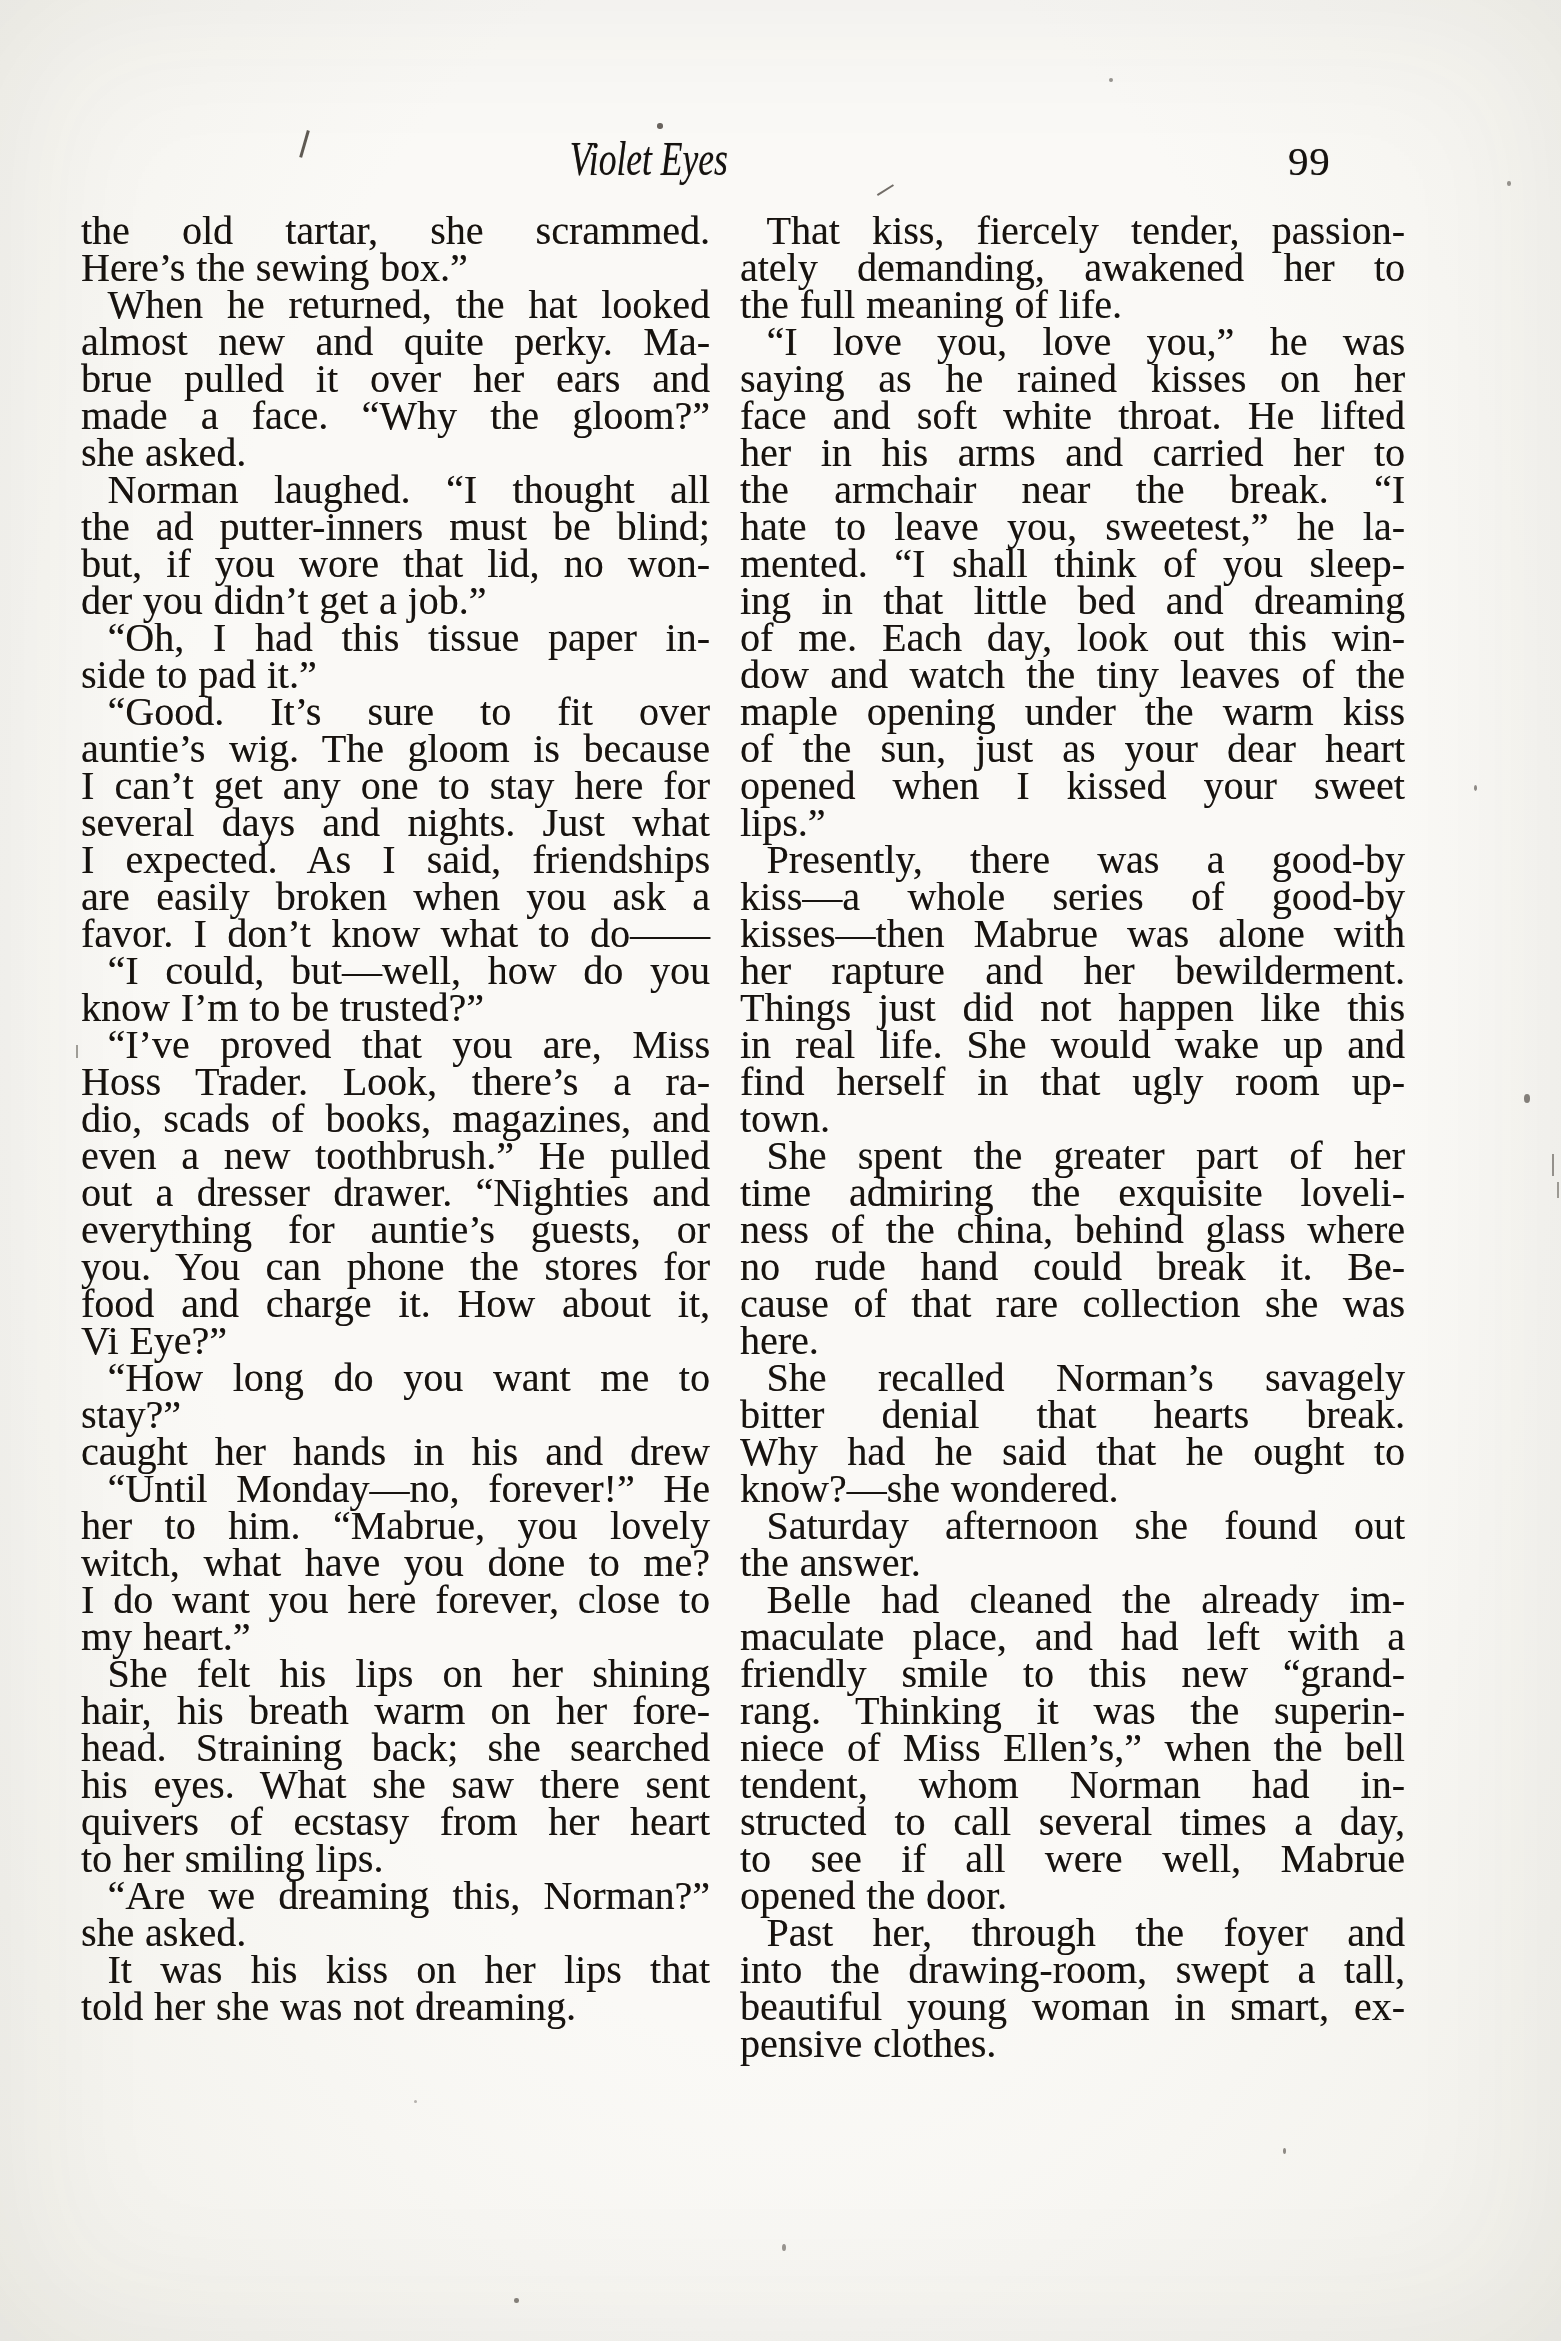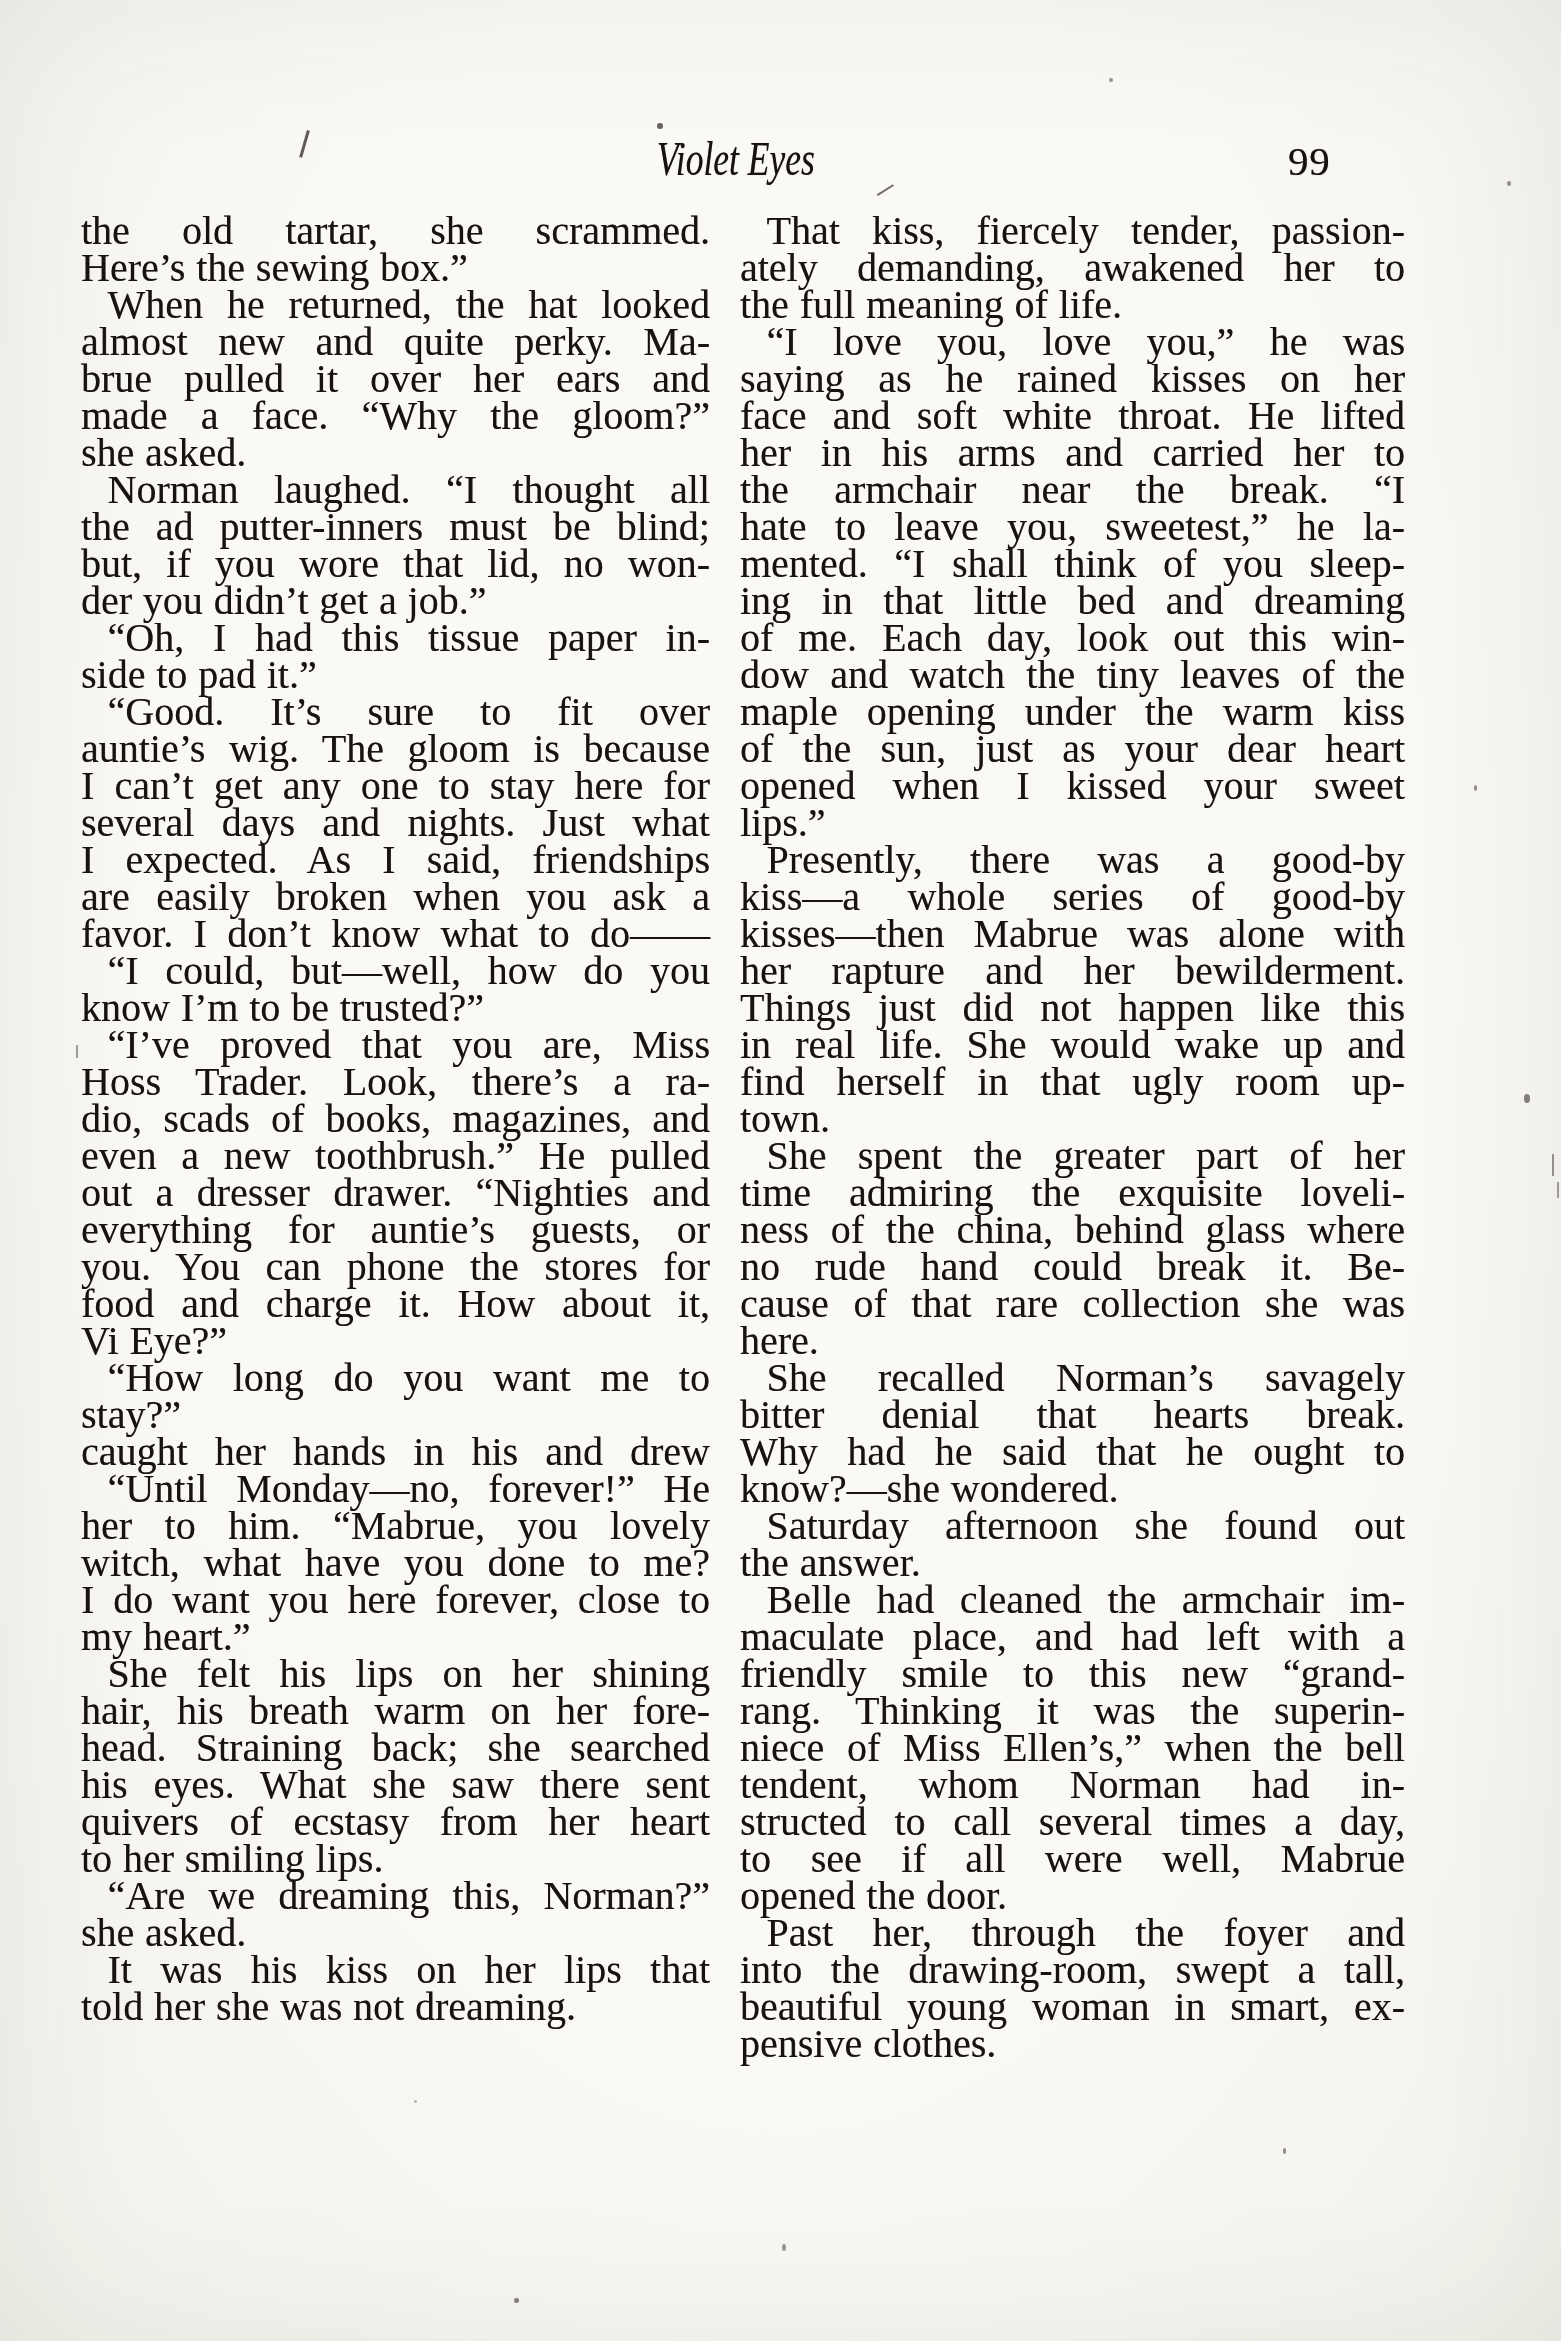--- a/index.html
+++ b/index.html
@@ -9,22 +9,22 @@
     font-family: "Liberation Serif", serif;
     background:#f6f5f1;
     overflow:hidden;
   }
   .page {
     position:absolute; inset:0;
     background: radial-gradient(ellipse at 50% 42%, #faf9f6 55%, #f1f0ea 100%);
     box-shadow: inset 0 0 172px rgba(60,55,45,0.07);
   }
   .header-title {
-    position:absolute; top:131px; left:556px; width:359px;
-    text-align:center; font-style:italic; font-size:48px;
+    position:absolute; top:131px; left:542px; width:359px;
+    text-align:left; font-style:italic; font-size:48px;
     color:#15120f; white-space:nowrap;
     text-shadow: 0 0 0.8px rgba(0,0,0,0.55);
   }
   .header-title .squeeze { display:inline-block; transform:scaleX(0.74); transform-origin:center; }
   .page-number {
     position:absolute; top:137px; left:1288px;
     font-size:41px; color:#15120f; letter-spacing:0.8px;
     text-shadow: 0 0 0.8px rgba(0,0,0,0.5);
   }
   .column {
@@ -134,21 +134,21 @@
       <div class="line">ness of the china, behind glass where</div>
       <div class="line">no rude hand could break it. Be-</div>
       <div class="line">cause of that rare collection she was</div>
       <div class="line end">here.</div>
       <div class="line indent">She recalled Norman’s savagely</div>
       <div class="line">bitter denial that hearts break.</div>
       <div class="line">Why had he said that he ought to</div>
       <div class="line end">know?—she wondered.</div>
       <div class="line indent">Saturday afternoon she found out</div>
       <div class="line end">the answer.</div>
-      <div class="line indent">Belle had cleaned the armchair im-</div>
+      <div class="line indent">Belle had cleaned the already im-</div>
       <div class="line">maculate place, and had left with a</div>
       <div class="line">friendly smile to this new “grand-</div>
       <div class="line">rang. Thinking it was the superin-</div>
       <div class="line">niece of Miss Ellen’s,” when the bell</div>
       <div class="line">tendent, whom Norman had in-</div>
       <div class="line">structed to call several times a day,</div>
       <div class="line">to see if all were well, Mabrue</div>
       <div class="line end">opened the door.</div>
       <div class="line indent">Past her, through the foyer and</div>
       <div class="line">into the drawing-room, swept a tall,</div>

